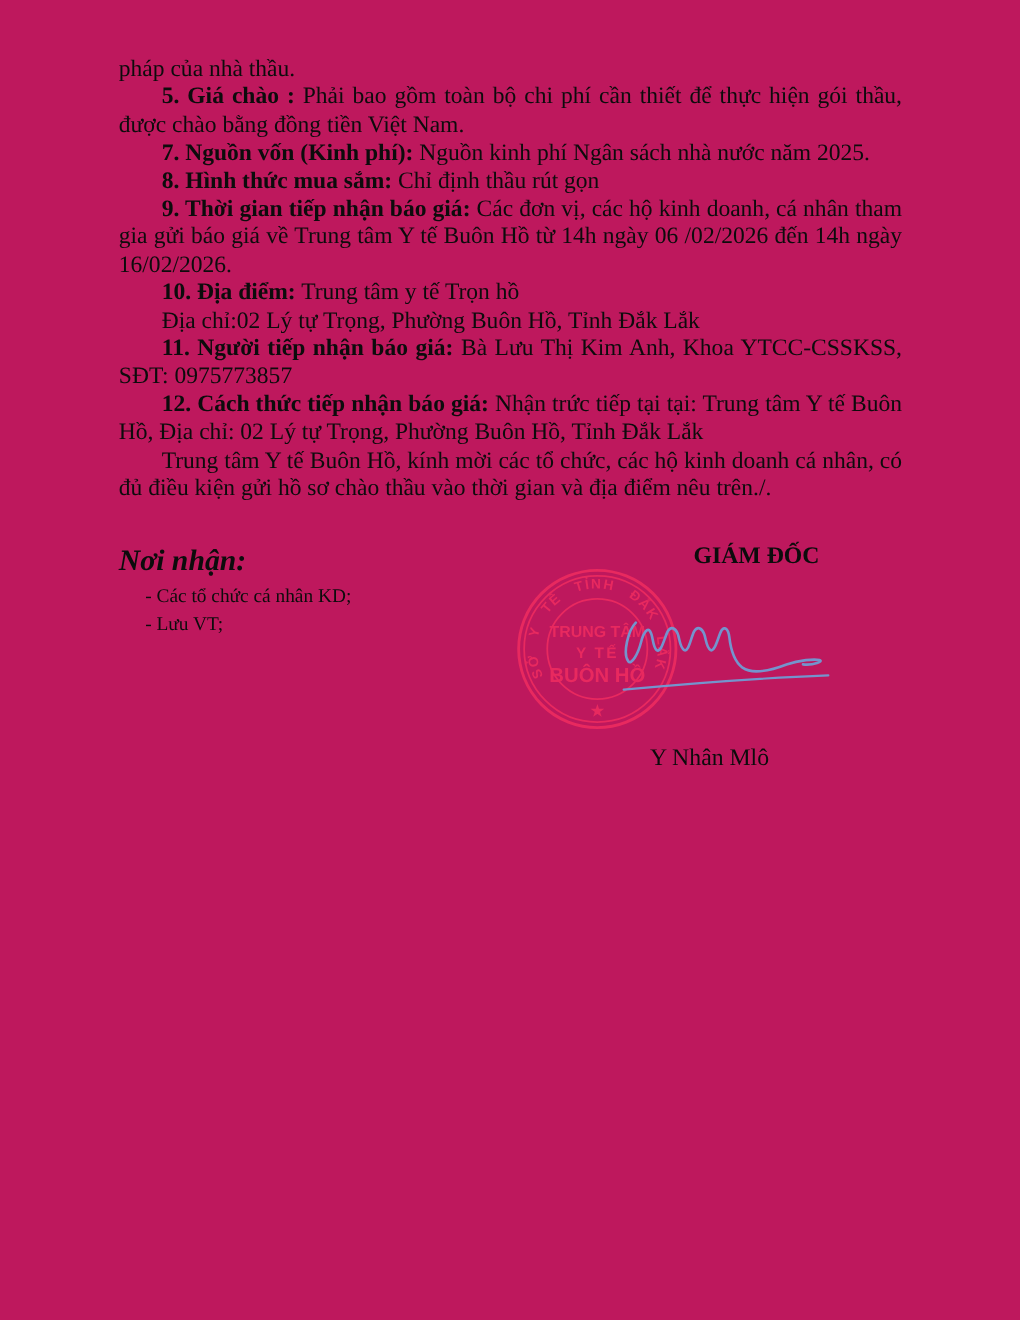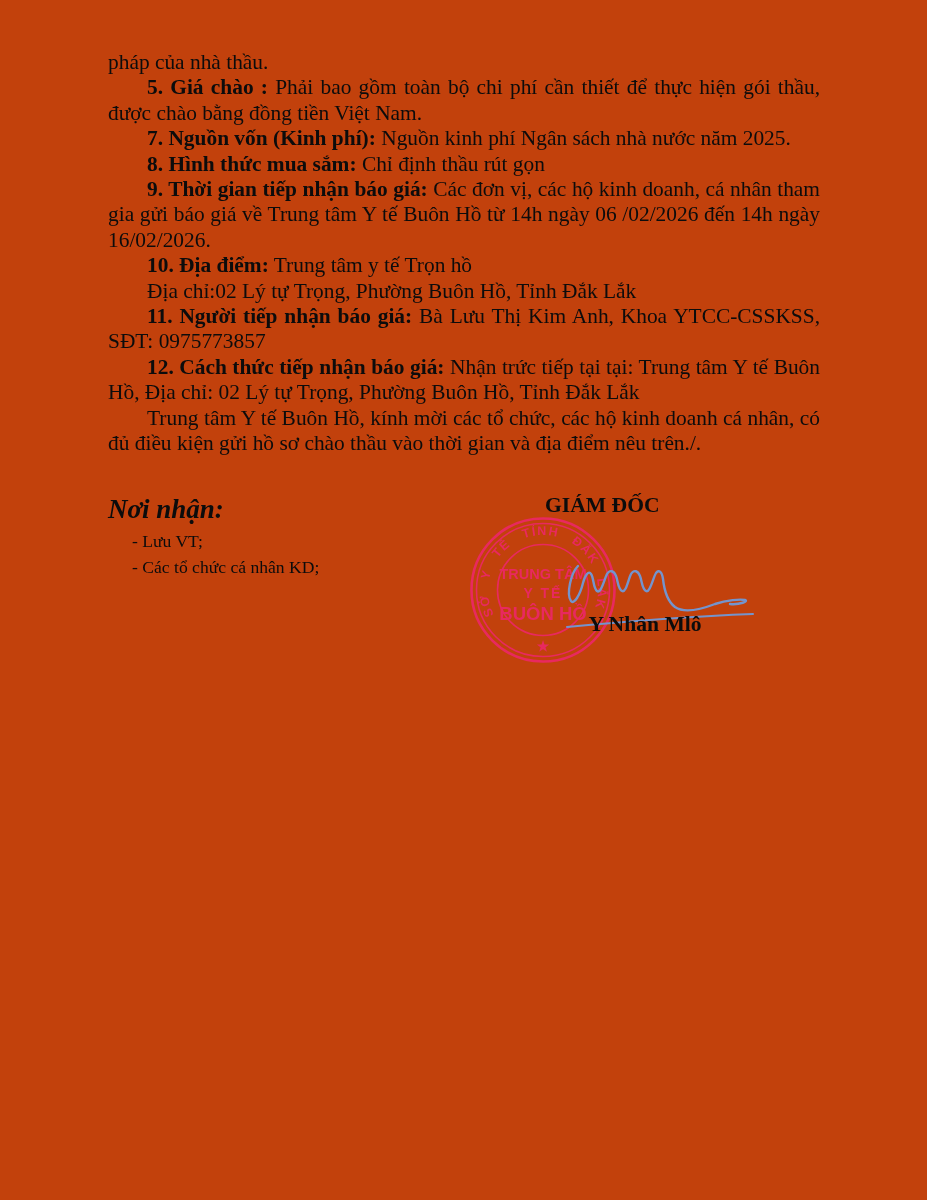--- a/index.html
+++ b/index.html
@@ -1,20 +1,20 @@
 <!DOCTYPE html>
 <html><head>
 <meta charset="utf-8">
 <style>
   html, body { margin: 0; padding: 0; background: #ffffff; }
   .page {
     position: relative;
     width: 927px;
     height: 1200px;
-    background: #c2410c;
+    background: #be185d;
     font-family: "Liberation Serif", serif;
     color: #0c0c0c;
     overflow: hidden;
   }
   .doc-body {
     position: absolute;
     left: 108px;
     top: 50px;
     width: 712px;
     font-size: 21.4px;
@@ -40,31 +40,31 @@
     font-size: 17.6px;
     line-height: 26px;
     margin-left: 24px;
   }
 
   .signer-title {
     position: absolute;
     left: 545px;
     top: 493px;
     width: 200px;
-    text-align: left;
+    text-align: right;
     font-weight: bold;
     font-size: 21.6px;
   }
   .signer-name {
     position: absolute;
     left: 545px;
-    top: 612px;
+    top: 676px;
     width: 200px;
     text-align: center;
-    font-weight: bold;
+    font-weight: normal;
     font-size: 21.6px;
   }
 
   .stamp-svg { position: absolute; left: 468px; top: 515px; }
   .signature-svg { position: absolute; left: 550px; top: 553px; }
 
   
   .stamp-line { fill: none; stroke: #e8295f; }
   .stamp-text {
     fill: #e8295f;
@@ -96,22 +96,22 @@
     <p><b>9. Thời gian tiếp nhận báo giá:</b><span> Các đơn vị, các hộ kinh doanh, cá nhân tham gia gửi báo giá về Trung tâm Y tế Buôn Hồ từ 14h ngày 06 /02/2026 đến 14h ngày 16/02/2026.</span></p>
     <p><b>10. Địa điểm:</b><span> Trung tâm y tế Trọn hồ</span></p>
     <p><b></b><span>Địa chỉ:02 Lý tự Trọng, Phường Buôn Hồ, Tỉnh Đắk Lắk</span></p>
     <p><b>11. Người tiếp nhận báo giá:</b><span> Bà Lưu Thị Kim Anh, Khoa YTCC-CSSKSS, SĐT: 0975773857</span></p>
     <p><b>12. Cách thức tiếp nhận báo giá:</b><span> Nhận trức tiếp tại tại: Trung tâm Y tế Buôn Hồ, Địa chỉ: 02 Lý tự Trọng, Phường Buôn Hồ, Tỉnh Đắk Lắk</span></p>
     <p><b></b><span>Trung tâm Y tế Buôn Hồ, kính mời các tổ chức, các hộ kinh doanh cá nhân, có đủ điều kiện gửi hồ sơ chào thầu vào thời gian và địa điểm nêu trên./.</span></p>
   </div>
 
   <div class="footer-left">
     <div class="recipients-heading">Nơi nhận:</div>
+    <div class="recipient-item">- Các tổ chức cá nhân KD;</div>
     <div class="recipient-item">- Lưu VT;</div>
-    <div class="recipient-item">- Các tổ chức cá nhân KD;</div>
   </div>
 
   <div class="signer-title">GIÁM ĐỐC</div>
 
   <svg class="stamp-svg" width="150" height="150" viewBox="0 0 150 150" xmlns="http://www.w3.org/2000/svg" xmlns:xlink="http://www.w3.org/1999/xlink">
     <circle class="stamp-line" cx="75" cy="75" r="71.5" stroke-width="2.6"></circle>
     <circle class="stamp-line" cx="75" cy="75" r="66.5" stroke-width="1.6"></circle>
     <circle class="stamp-line" cx="75" cy="75" r="45.5" stroke-width="1.6"></circle>
     <defs>
       <path id="ringPath" d="M 27.4,102.5 A 55,55 0 1 1 122.6,102.5"></path>

